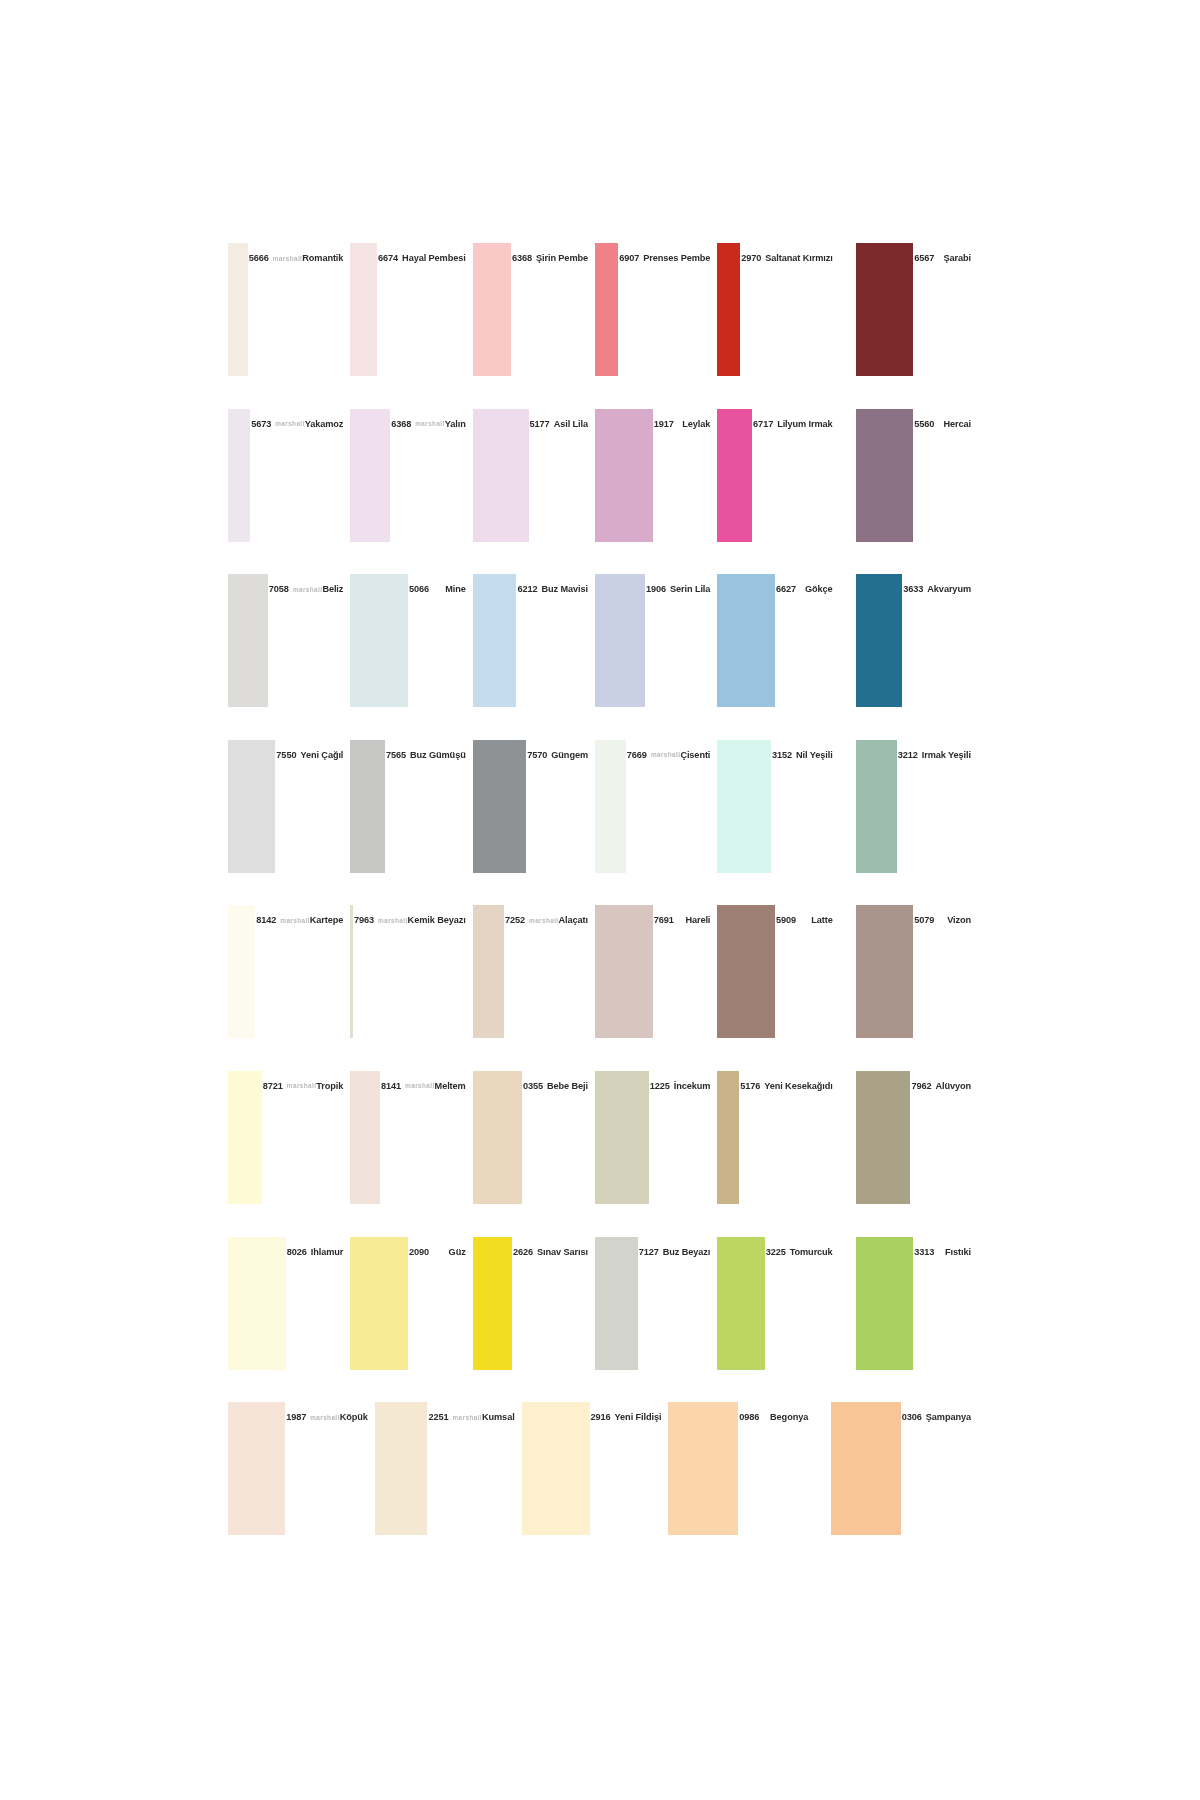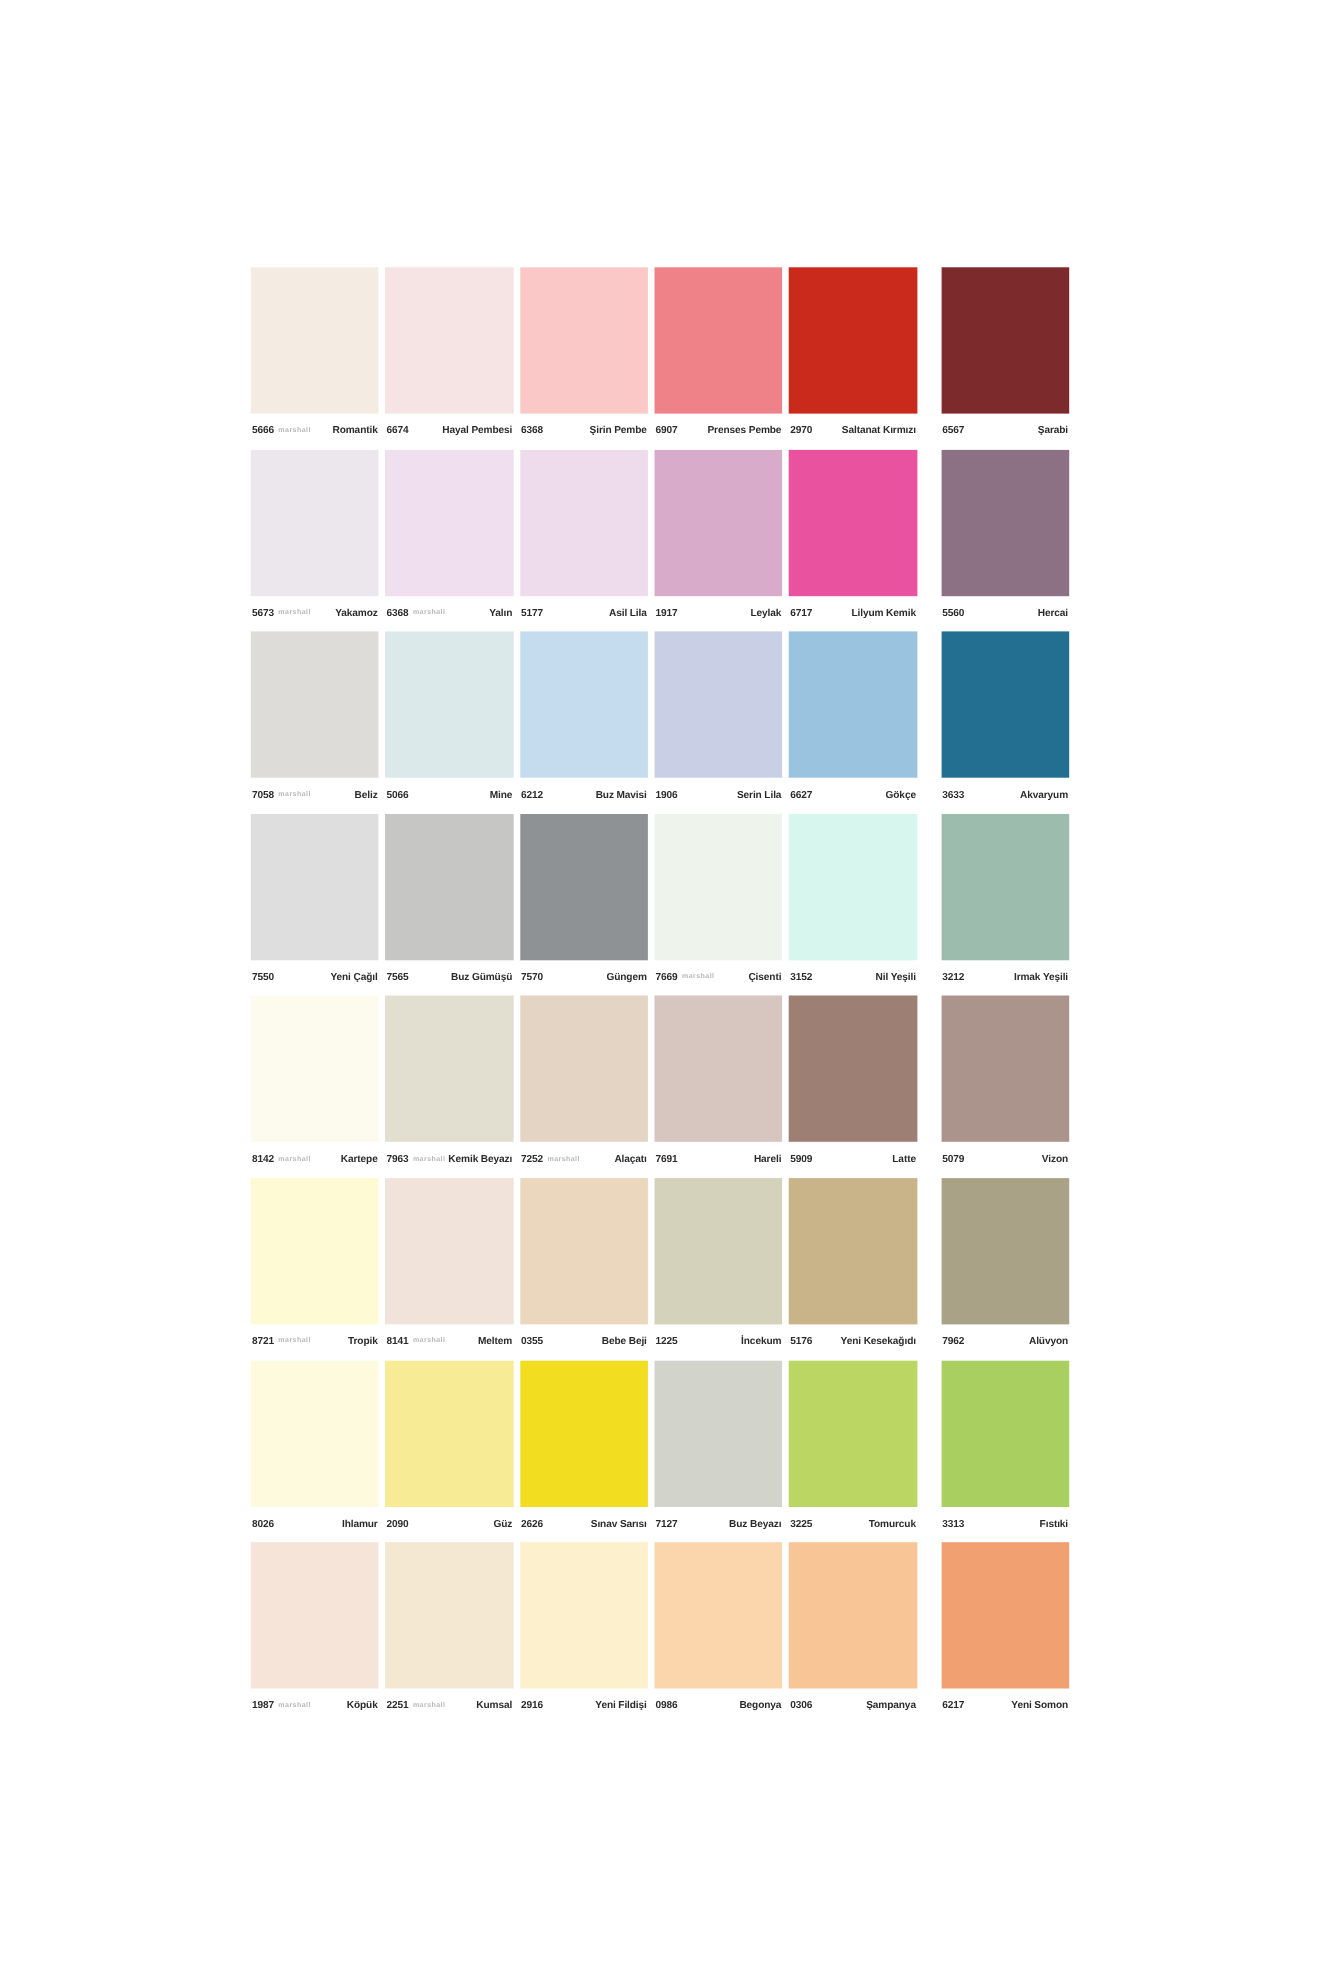--- a/index.html
+++ b/index.html
@@ -32,21 +32,21 @@
     display: flex;
     flex-direction: row;
     height: 165.6px;
     width: 100%;
   }
   .swatch-cell {
     position: relative;
     flex: 1 1 0;
     margin-right: 6px;
     display: flex;
-    flex-direction: column;
+    flex-direction: row;
     box-sizing: border-box;
   }
   .swatch-cell:last-child {
     margin-right: 0;
     padding-left: 16px;
   }
   .swatch-chip {
     width: 100%;
     height: 133px;
     display: block;
@@ -179,21 +179,21 @@
             <span class="swatch-code">1917</span>
             <span class="swatch-brand hidden"></span>
             <span class="swatch-name">Leylak</span>
           </div>
         </div>
         <div class="swatch-cell">
           <div class="swatch-chip" style="background: rgb(232, 82, 159);"></div>
           <div class="swatch-label">
             <span class="swatch-code">6717</span>
             <span class="swatch-brand hidden"></span>
-            <span class="swatch-name">Lilyum Kemik</span>
+            <span class="swatch-name">Lilyum Irmak</span>
           </div>
         </div>
         <div class="swatch-cell">
           <div class="swatch-chip" style="background: rgb(139, 113, 131);"></div>
           <div class="swatch-label">
             <span class="swatch-code">5560</span>
             <span class="swatch-brand hidden"></span>
             <span class="swatch-name">Hercai</span>
           </div>
         </div>
@@ -480,25 +480,17 @@
             <span class="swatch-brand hidden"></span>
             <span class="swatch-name">Begonya</span>
           </div>
         </div>
         <div class="swatch-cell">
           <div class="swatch-chip" style="background: rgb(248, 198, 150);"></div>
           <div class="swatch-label">
             <span class="swatch-code">0306</span>
             <span class="swatch-brand hidden"></span>
             <span class="swatch-name">Şampanya</span>
-          </div>
-        </div>
-        <div class="swatch-cell">
-          <div class="swatch-chip" style="background: rgb(240, 160, 113);"></div>
-          <div class="swatch-label">
-            <span class="swatch-code">6217</span>
-            <span class="swatch-brand hidden"></span>
-            <span class="swatch-name">Yeni Somon</span>
           </div>
         </div>
       </div>
     </div>
 </div>
 
 </body></html>

